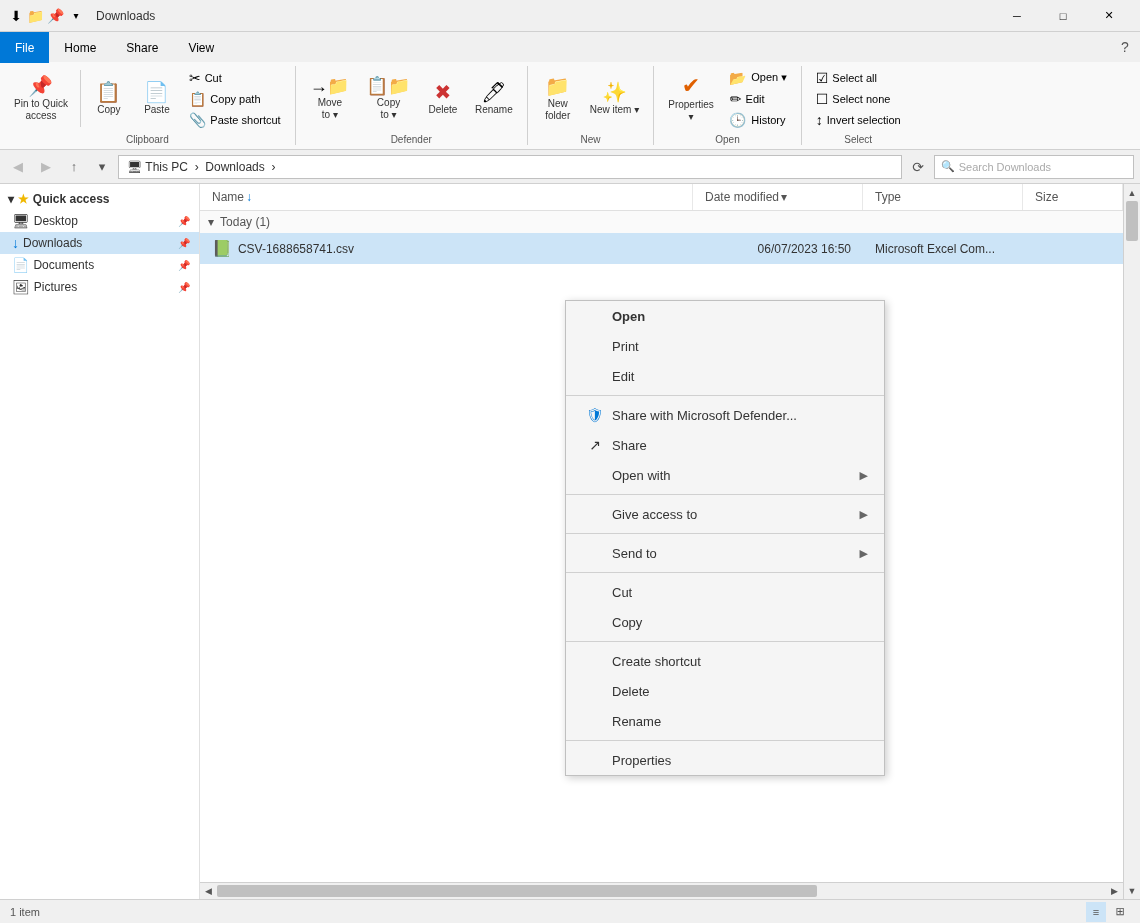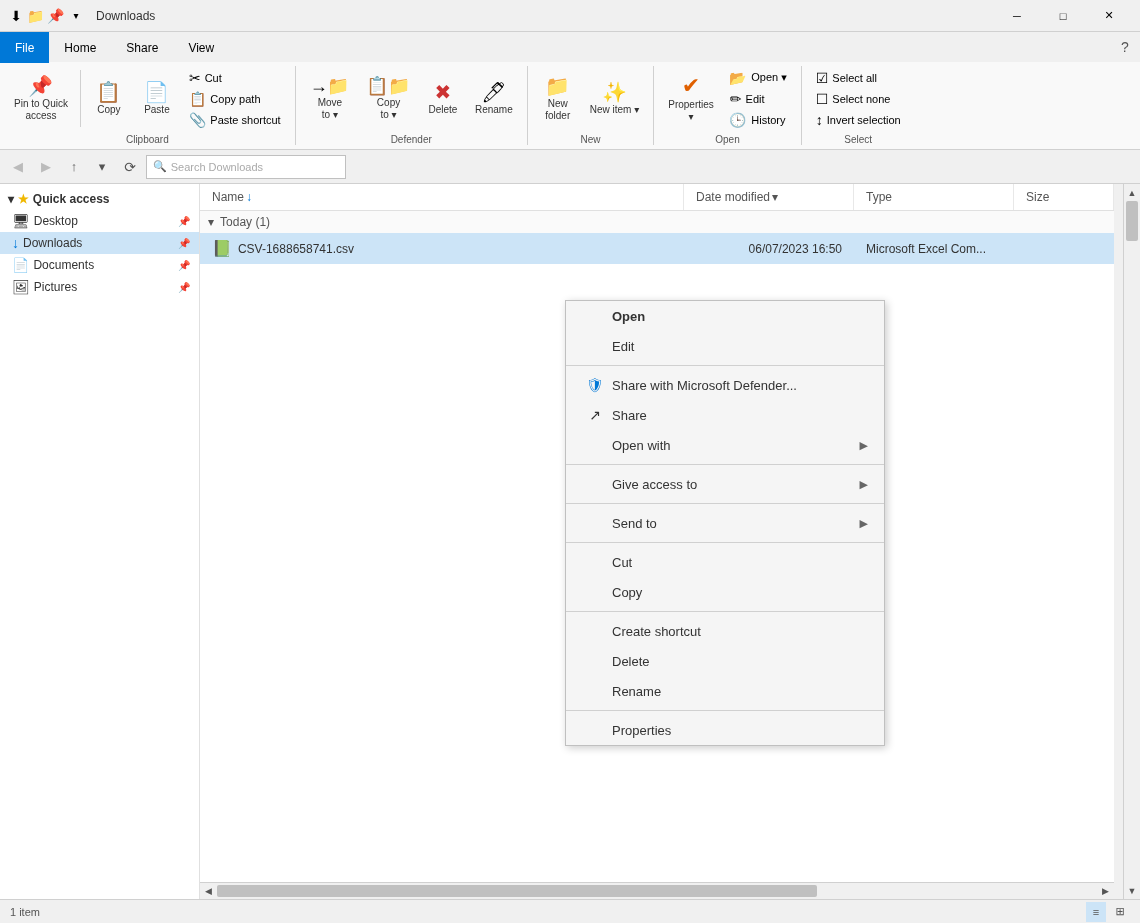--- a/index.html
+++ b/index.html
@@ -471,20 +471,23 @@
     </div>
     <div class="ribbon-group-label">Select</div>
   </div>
 </div>
 
 <div class="address-bar">
   <div class="nav-btn disabled">◀</div>
   <div class="nav-btn disabled">▶</div>
   <div class="nav-btn">↑</div>
   <div class="nav-btn">▾</div>
+  <div class="address-path">
+    <span>🖥 This PC &nbsp;›&nbsp; Downloads &nbsp;›</span>
+  </div>
   <div class="refresh-btn">⟳</div>
   <div class="search-box">
     <span style="color:#aaa;">🔍</span>
     <span style="color:#aaa;">Search Downloads</span>
   </div>
 </div>
 
 <div class="main-layout" style="height: calc(923px - 32px - 30px - 88px - 34px - 24px);">
 
   <div class="nav-pane">
@@ -508,21 +511,21 @@
       <span class="nav-label">Documents</span>
       <span class="pin-icon">📌</span>
     </div>
     <div class="nav-item">
       <span class="nav-icon">🖼</span>
       <span class="nav-label">Pictures</span>
       <span class="pin-icon">📌</span>
     </div>
   </div>
 
-  <div style="display:flex; flex:1; overflow:hidden;gap:9px;">
+  <div style="display:flex; flex:1; overflow:hidden;">
     <div class="file-pane">
 
       <div class="file-list-header">
         <div class="file-col name">
           <span>Name</span>
           <span style="color:#0078d7;">↓</span>
         </div>
         <div class="file-col date">
           <span>Date modified</span>
           <span>▾</span>
@@ -578,20 +581,24 @@
   </div>
 </div>
 
 <div class="context-menu">
   <div class="ctx-item bold">
     <span class="ctx-icon"></span>
     <span>Open</span>
   </div>
   <div class="ctx-item">
     <span class="ctx-icon"></span>
+    <span>Print</span>
+  </div>
+  <div class="ctx-item">
+    <span class="ctx-icon"></span>
     <span>Edit</span>
   </div>
   <div class="ctx-separator"></div>
   <div class="ctx-item">
     <span class="ctx-icon" style="color:#0078d7;">🛡</span>
     <span>Share with Microsoft Defender...</span>
   </div>
   <div class="ctx-item">
     <span class="ctx-icon">↗</span>
     <span>Share</span>

